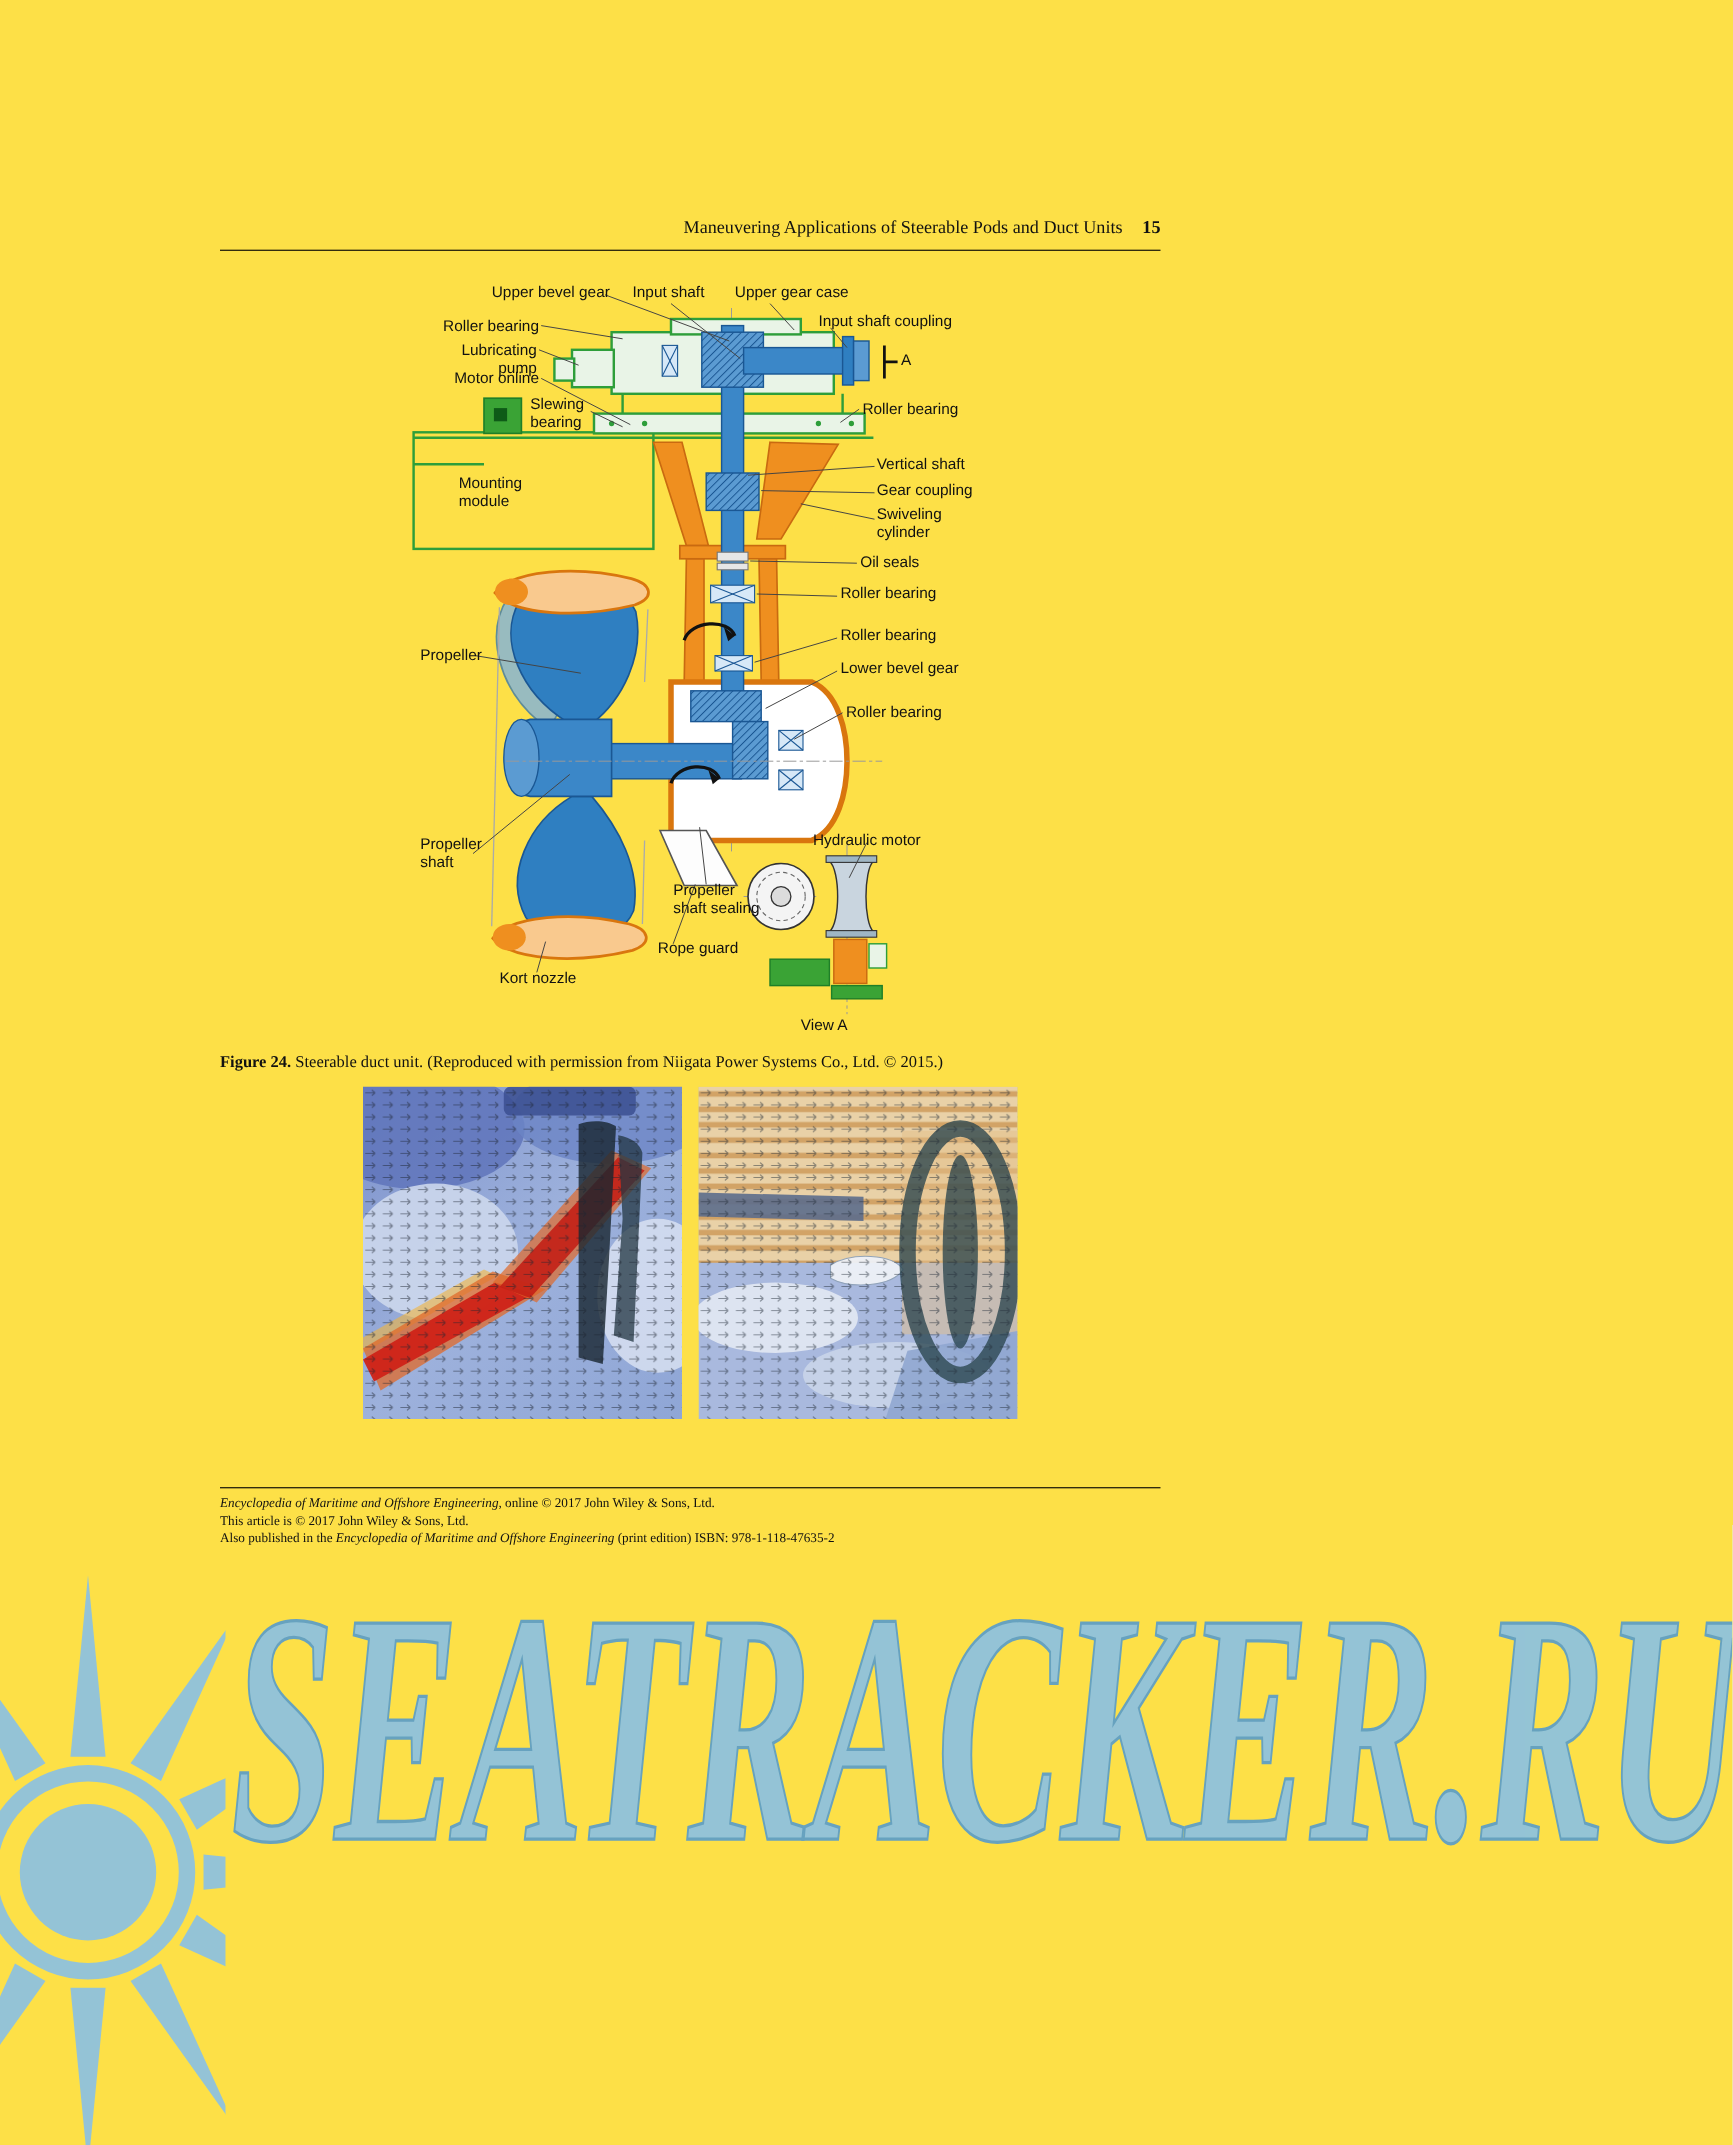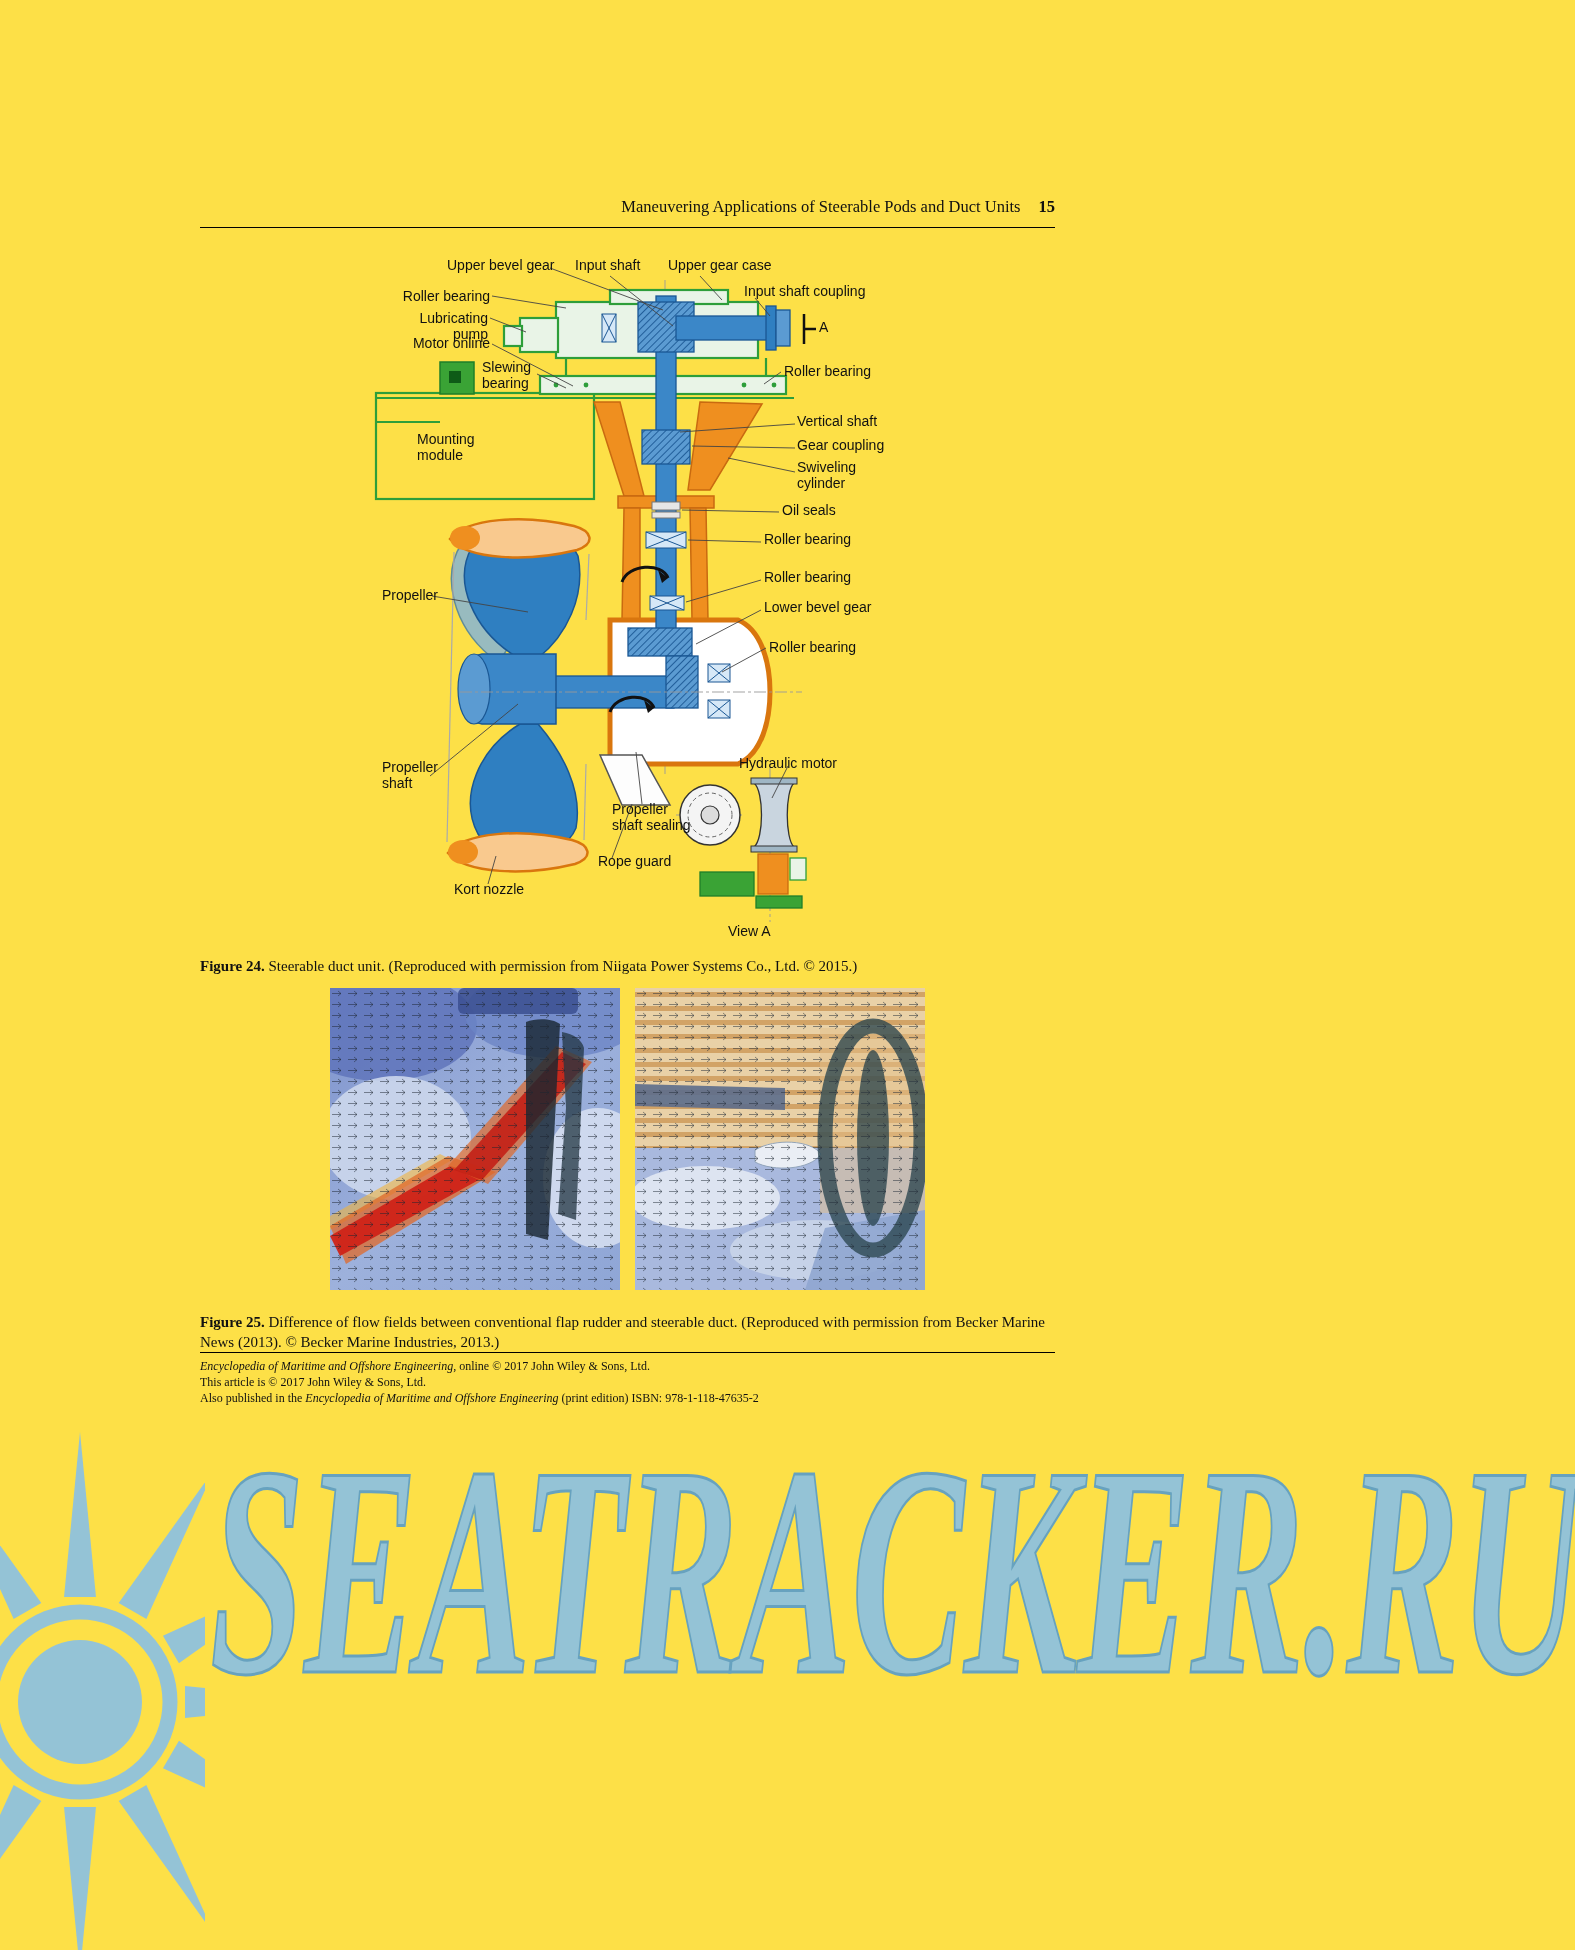--- a/index.html
+++ b/index.html
@@ -281,24 +281,20 @@
       <rect x="185" y="40" width="105" height="185" fill="#e3c08a" opacity="0.5"></rect>
       <polygon points="0,96 150,100 150,122 0,118" fill="#5c6d8c" opacity="0.9"></polygon>
       <path d="M120,162 C140,150 176,152 186,166 C176,182 138,184 120,174 Z" fill="#eef1f7" opacity="0.95" stroke="#8fa2b8" stroke-width="1"></path>
       <polygon points="190,240 290,222 290,302 170,302" fill="#8fa6d0" opacity="0.9"></polygon>
       <ellipse cx="238" cy="150" rx="48" ry="112" fill="none" stroke="#2a454e" stroke-width="15" opacity="0.78"></ellipse>
       <ellipse cx="238" cy="150" rx="16" ry="88" fill="#24404a" opacity="0.75"></ellipse>
       <rect width="290" height="302" fill="url(#arrR)"></rect>
     </svg>
   </div>
 
-  <div class="caption cap25">
-    <b>Figure 25.</b>
-    <span>Difference of flow fields between conventional flap rudder and steerable duct. (Reproduced with permission from Becker Marine News (2013). © Becker Marine Industries, 2013.)</span>
-  </div>
 
   <div class="foot-rule"></div>
   <div class="footer">
     <div><i>Encyclopedia of Maritime and Offshore Engineering</i><span>, online © 2017 John Wiley &amp; Sons, Ltd.</span></div>
     <div>This article is © 2017 John Wiley &amp; Sons, Ltd.</div>
     <div><span>Also published in the </span><i>Encyclopedia of Maritime and Offshore Engineering</i><span> (print edition) ISBN: 978-1-118-47635-2</span></div>
   </div>
 
   <div class="watermark">
     <svg class="wm-sun" width="220" height="560" viewBox="0 0 220 560">

